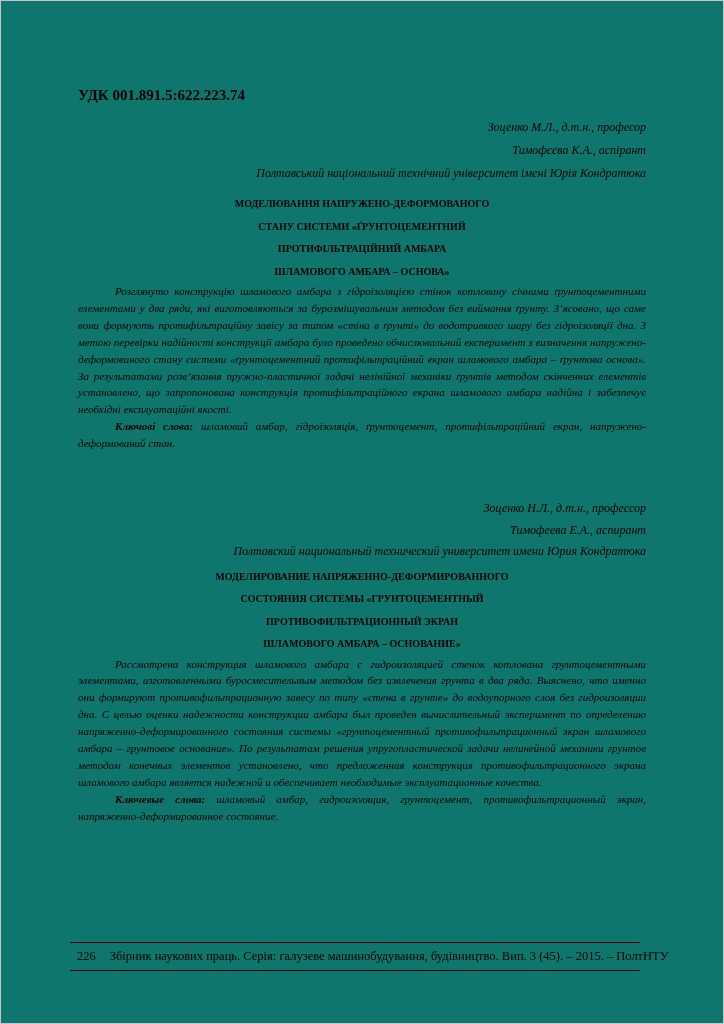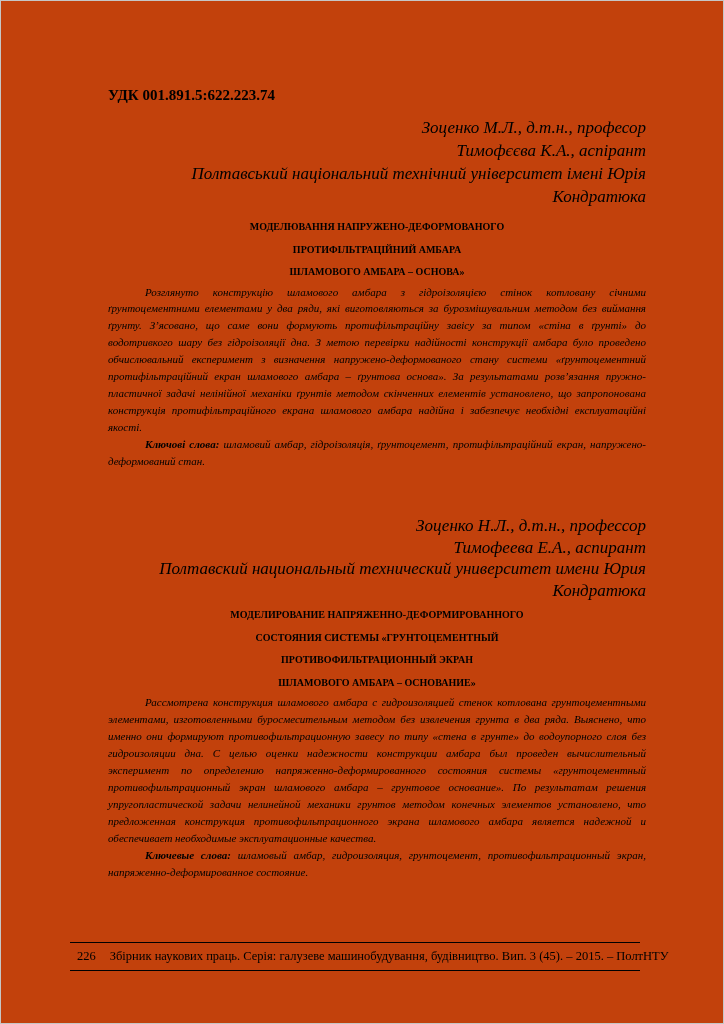--- a/index.html
+++ b/index.html
@@ -5,35 +5,35 @@
   html, body {
     margin: 0;
     padding: 0;
     background: #ffffff;
   }
   .page {
     position: relative;
     width: 724px;
     height: 1024px;
     box-sizing: border-box;
-    background: #c2410c;
+    background: #0f766e;
     border: 1px solid #c6c6c6;
-    padding: 86px 77px 0 107px;
+    padding: 86px 77px 0 77px;
     overflow: hidden;
     font-family: "Liberation Serif", "DejaVu Serif", serif;
     color: #000000;
   }
   .udc {
     font-size: 15px;
     font-weight: 700;
     line-height: 17px;
   }
   .authors {
     font-style: italic;
-    font-size: 17px;
+    font-size: 12px;
     text-align: right;
     line-height: 23px;
   }
   .authors-uk { margin-top: 12px; }
   .authors-ru { margin-top: 46px; line-height: 21.5px; }
   .title-block {
     margin-top: 8px;
     font-weight: 700;
     font-size: 10px;
     line-height: 22.5px;
@@ -79,20 +79,21 @@
   <div class="udc">УДК 001.891.5:622.223.74</div>
 
   <div class="authors authors-uk">
     <div>Зоценко М.Л., д.т.н., професор</div>
     <div>Тимофєєва К.А., аспірант</div>
     <div>Полтавський національний технічний університет імені Юрія Кондратюка</div>
   </div>
 
   <div class="title-block title-uk">
     <div>МОДЕЛЮВАННЯ НАПРУЖЕНО-ДЕФОРМОВАНОГО</div>
+    <div>СТАНУ СИСТЕМИ «ҐРУНТОЦЕМЕНТНИЙ</div>
     <div>ПРОТИФІЛЬТРАЦІЙНИЙ АМБАРА</div>
     <div>ШЛАМОВОГО АМБАРА – ОСНОВА»</div>
   </div>
 
   <p class="abstract">Розглянуто конструкцію шламового амбара з гідроізоляцією стінок котловану січними ґрунтоцементними елементами у два ряди, які виготовляються за бурозмішувальним методом без виймання ґрунту. З’ясовано, що саме вони формують протифільтраційну завісу за типом «стіна в ґрунті» до водотривкого шару без гідроізоляції дна. З метою перевірки надійності конструкції амбара було проведено обчислювальний експеримент з визначення напружено-деформованого стану системи «ґрунтоцементний протифільтраційний екран шламового амбара – ґрунтова основа». За результатами розв’язання пружно-пластичної задачі нелінійної механіки ґрунтів методом скінченних елементів установлено, що запропонована конструкція протифільтраційного екрана шламового амбара надійна і забезпечує необхідні експлуатаційні якості.</p>
   <p class="abstract"><span class="keywords-label">Ключові слова:</span><span> шламовий амбар, гідроізоляція, ґрунтоцемент, протифільтраційний екран, напружено-деформований стан.</span></p>
 
   <div class="authors authors-ru">
     <div>Зоценко Н.Л., д.т.н., профессор</div>
     <div>Тимофеева Е.А., аспирант</div>

